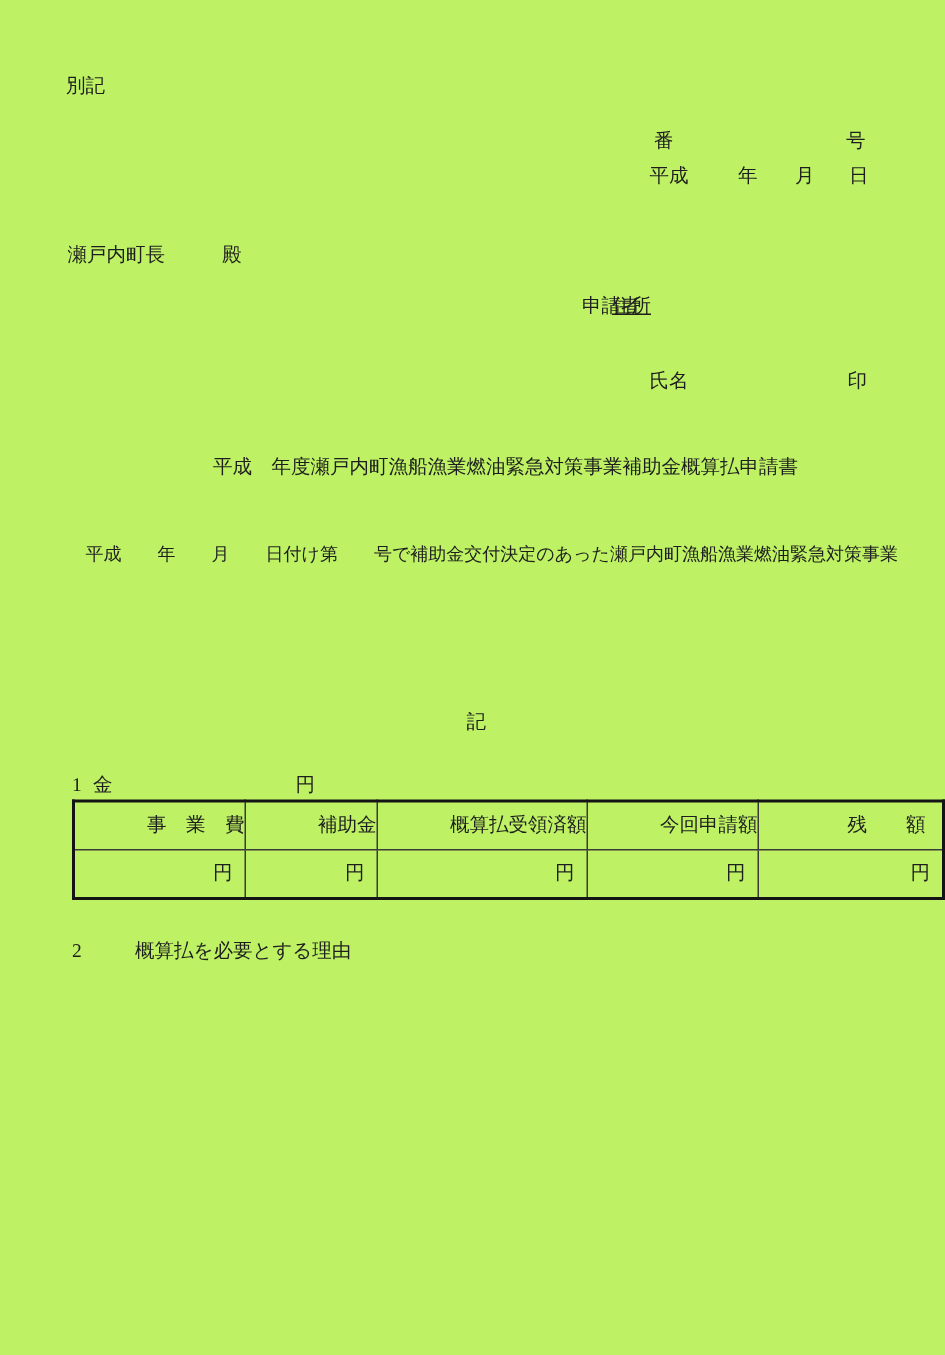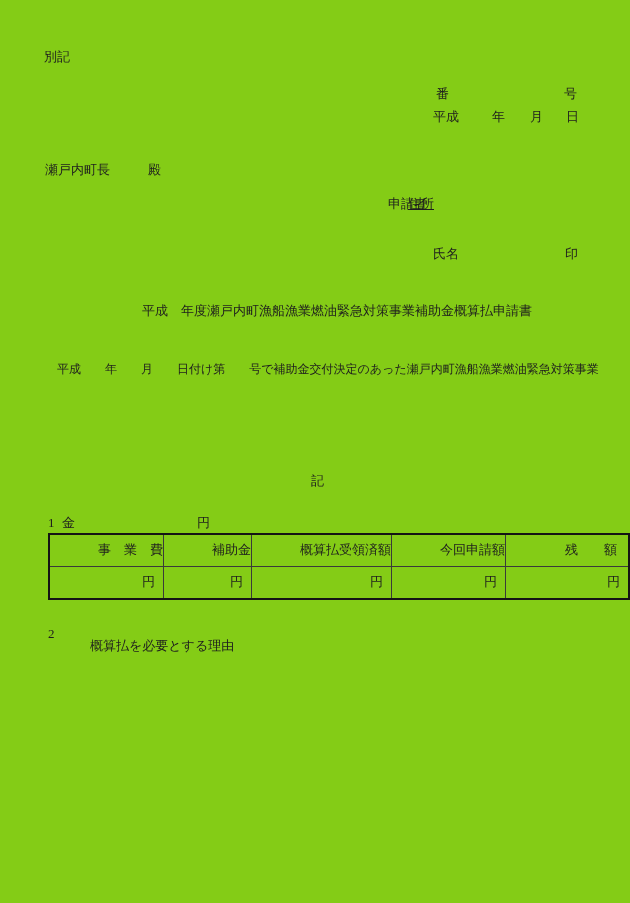--- a/index.html
+++ b/index.html
@@ -1,21 +1,21 @@
 <!DOCTYPE html>
 <html><head>
 <meta charset="utf-8">
 <style>
   * { margin: 0; padding: 0; box-sizing: border-box; }
   html, body { background: #ffffff; }
   .page {
     position: relative;
     width: 630px;
     height: 903px;
-    background: #84cc16;
+    background: #bef264;
     font-family: "Liberation Serif", "DejaVu Serif", serif;
     color: #1e1e1e;
     overflow: hidden;
   }
   .abs {
     position: absolute;
     white-space: pre;
     font-size: 13px;
     line-height: 1.25;
   }
@@ -103,15 +103,15 @@
       <td>円</td>
       <td>円</td>
       <td>円</td>
       <td>円</td>
       <td>円</td>
     </tr>
   </tbody>
     </table>
 
   <span class="abs" style="left:48px; top:626px;">2</span>
-  <span class="abs" style="left:90px; top:626px;margin-top:12px;">概算払を必要とする理由</span>
+  <span class="abs" style="left:90px; top:626px;">概算払を必要とする理由</span>
 
 </div>
 
 </body></html>

